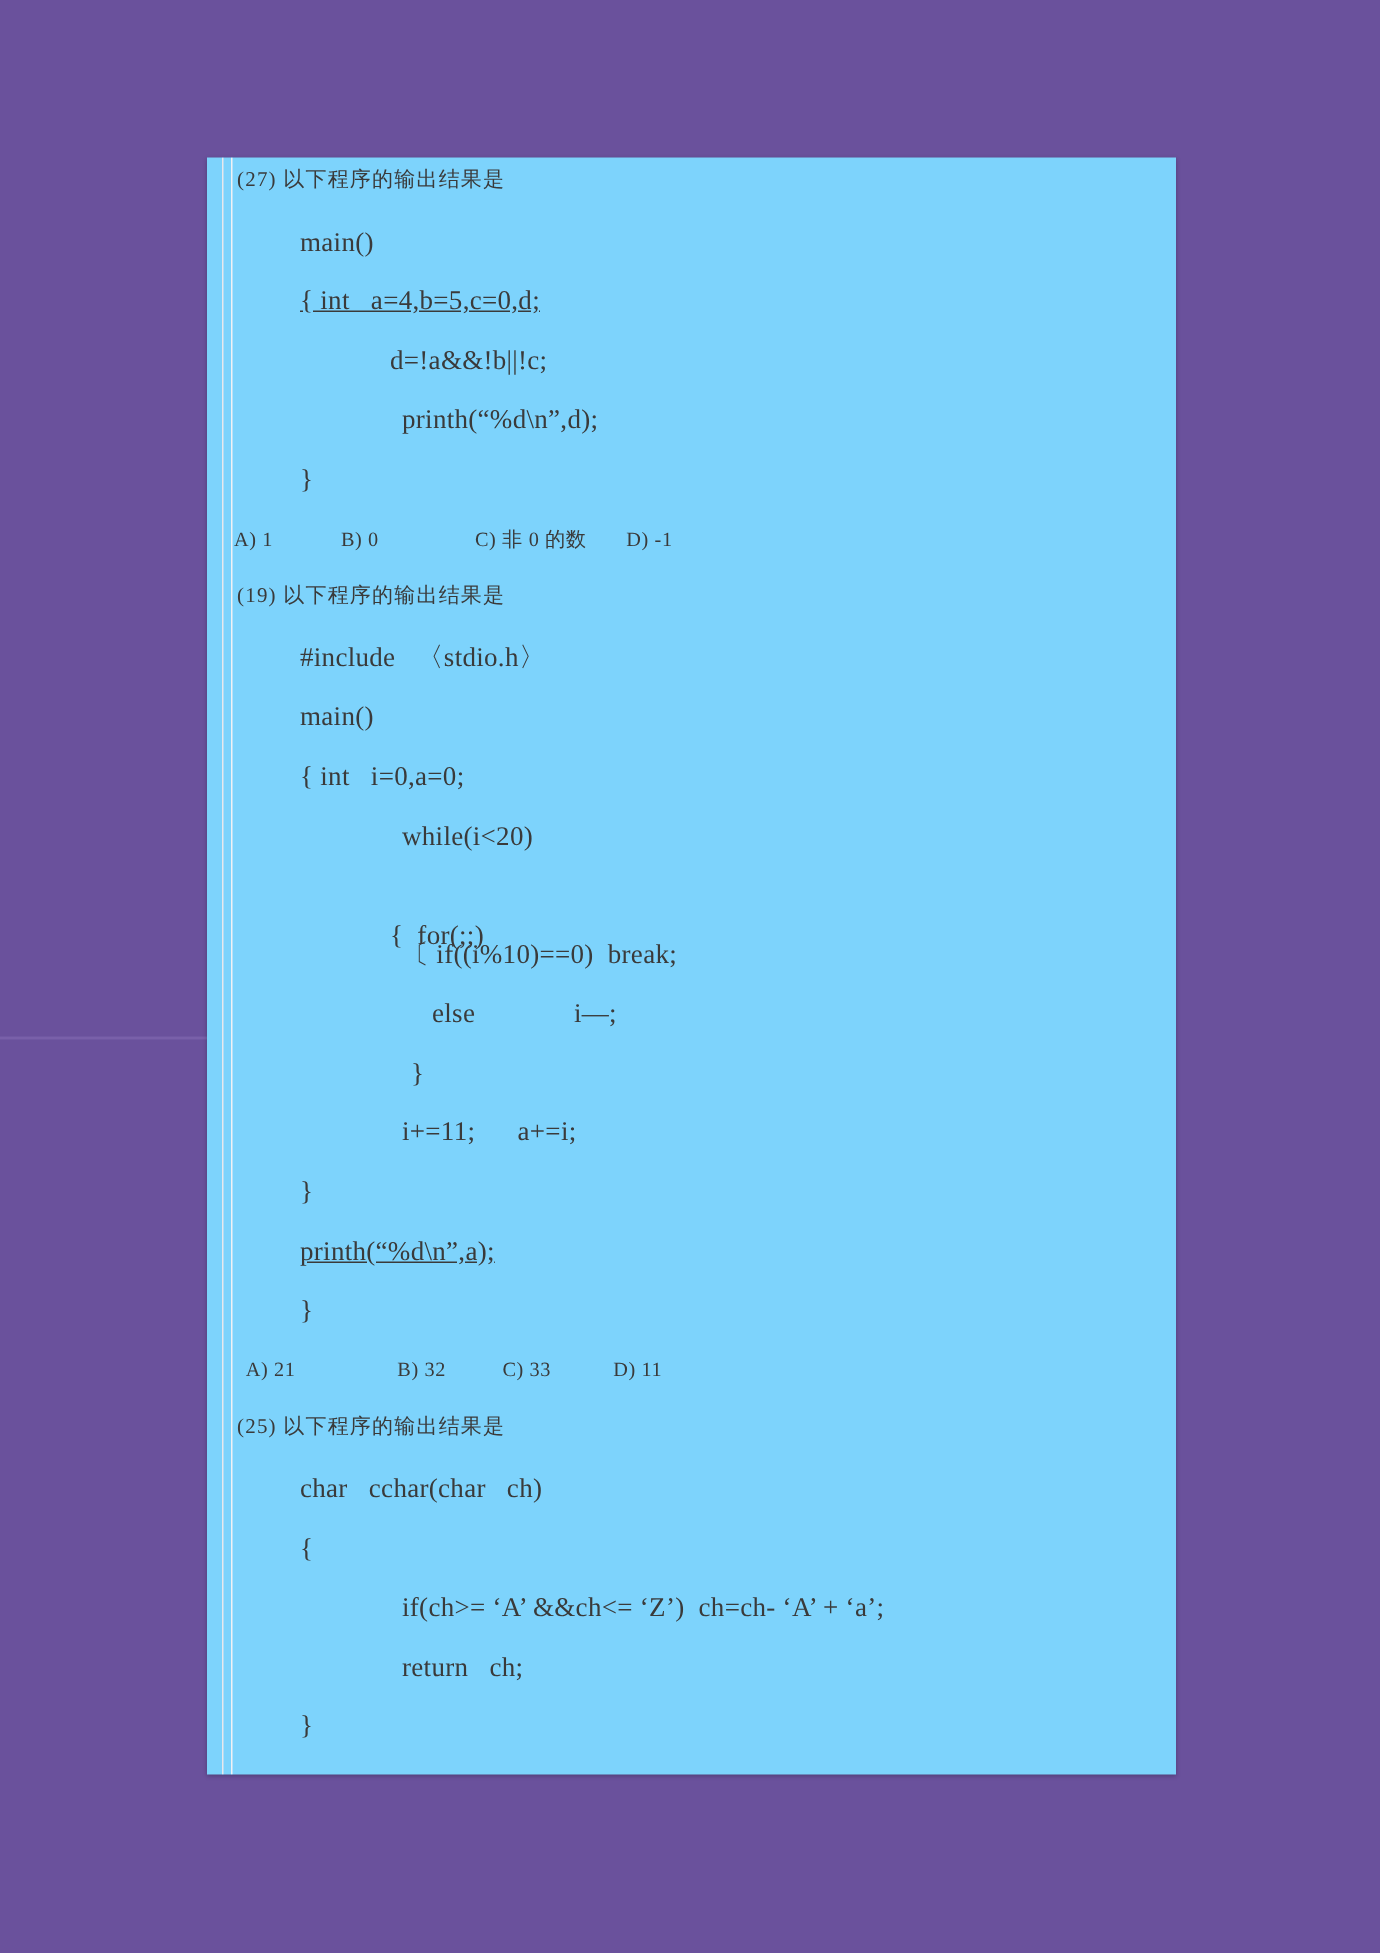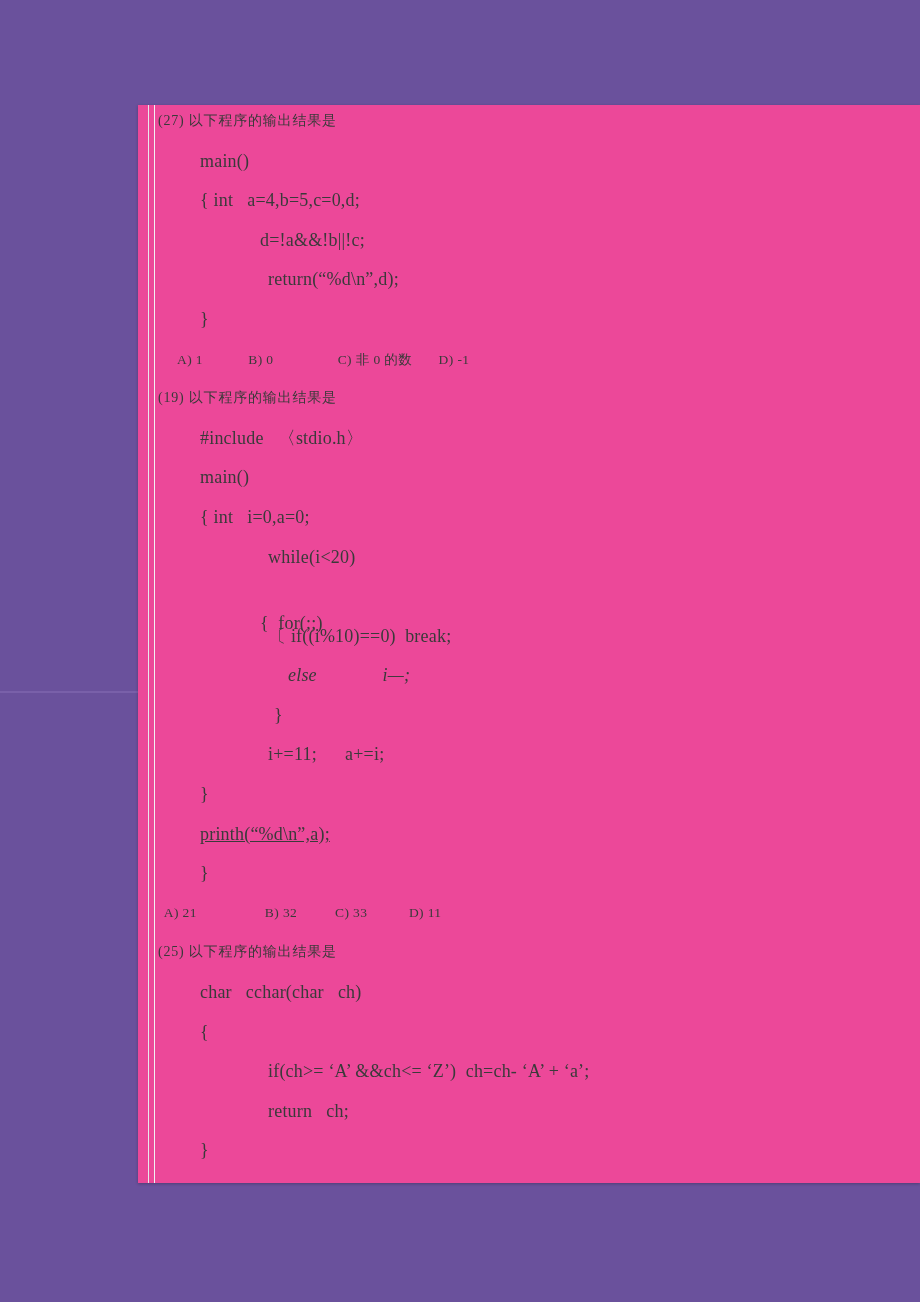--- a/index.html
+++ b/index.html
@@ -25,23 +25,23 @@
     height: 2px;
     background: #7b63ab;
     opacity: .85;
   }
 
   
   .page {
     position: absolute;
     left: 138px;
     top: 105px;
-    width: 782px;
+    width: 646px;
     height: 1078px;
-    background: #ec4899;
+    background: #7dd3fc;
     box-shadow: 0 1px 3px rgba(0,0,0,.25);
     overflow: hidden;
   }
 
   
   .margin-guide {
     position: absolute;
     left: 10px;
     top: 0;
     width: 1px;
@@ -95,33 +95,33 @@
 <body>
 
 <div class="bg-seam"></div>
 
 <div class="page">
   <div class="margin-guide"></div>
   <div class="margin-guide second"></div>
   <div class="page-body" id="page-body">
       <div class="line cn" style="top: 8px; left: 2px;">(27) 以下程序的输出结果是</div>
       <div class="line code" style="top: 48px; left: 0px;">main()</div>
-      <div class="line code" style="top: 87px; left: 0px;">{ int   a=4,b=5,c=0,d;</div>
+      <div class="line code" style="top: 87px; left: 0px; text-decoration: underline;">{ int   a=4,b=5,c=0,d;</div>
       <div class="line code" style="top: 127px; left: 60px;">d=!a&amp;&amp;!b||!c;</div>
-      <div class="line code" style="top: 166px; left: 68px;">return(“%d\n”,d);</div>
+      <div class="line code" style="top: 166px; left: 68px;">printh(“%d\n”,d);</div>
       <div class="line code" style="top: 206px; left: 0px;">}</div>
-      <div class="opts" style="top: 246px; left: 0px; padding-left: 21px;">A) 1            B) 0                 C) 非 0 的数       D) -1</div>
+      <div class="opts" style="top: 246px; left: 0px;">A) 1            B) 0                 C) 非 0 的数       D) -1</div>
       <div class="line cn" style="top: 285px; left: 2px;">(19) 以下程序的输出结果是</div>
       <div class="line code" style="top: 325px; left: 0px; text-align: right;">#include   〈stdio.h〉</div>
       <div class="line code" style="top: 364px; left: 0px;">main()</div>
       <div class="line code" style="top: 404px; left: 0px;">{ int   i=0,a=0;</div>
       <div class="line code" style="top: 444px; left: 68px;">while(i&lt;20)</div>
       <div class="line code" style="top: 510px; left: 60px; text-align: center;">{  for(;;)</div>
       <div class="line code" style="top: 523px; left: 68px;">〔 if((i%10)==0)  break;</div>
-      <div class="line code" style="top: 562px; left: 88px; font-style: italic;">else              i—;</div>
+      <div class="line code" style="top: 562px; left: 88px;">else              i—;</div>
       <div class="line code" style="top: 602px; left: 74px;">}</div>
       <div class="line code" style="top: 641px; left: 68px;">i+=11;      a+=i;</div>
       <div class="line code" style="top: 681px; left: 0px;">}</div>
       <div class="line code" style="top: 721px; left: 0px; text-decoration: underline;">printh(“%d\n”,a);</div>
       <div class="line code" style="top: 760px; left: 0px;">}</div>
       <div class="opts" style="top: 800px; left: 1px;">  A) 21                  B) 32          C) 33           D) 11</div>
       <div class="line cn" style="top: 839px; left: 2px;">(25) 以下程序的输出结果是</div>
       <div class="line code" style="top: 879px; left: 0px;">char   cchar(char   ch)</div>
       <div class="line code" style="top: 919px; left: 0px;">{</div>
       <div class="line code" style="top: 958px; left: 68px;">if(ch&gt;= ‘A’ &amp;&amp;ch&lt;= ‘Z’)  ch=ch- ‘A’ + ‘a’;</div>

